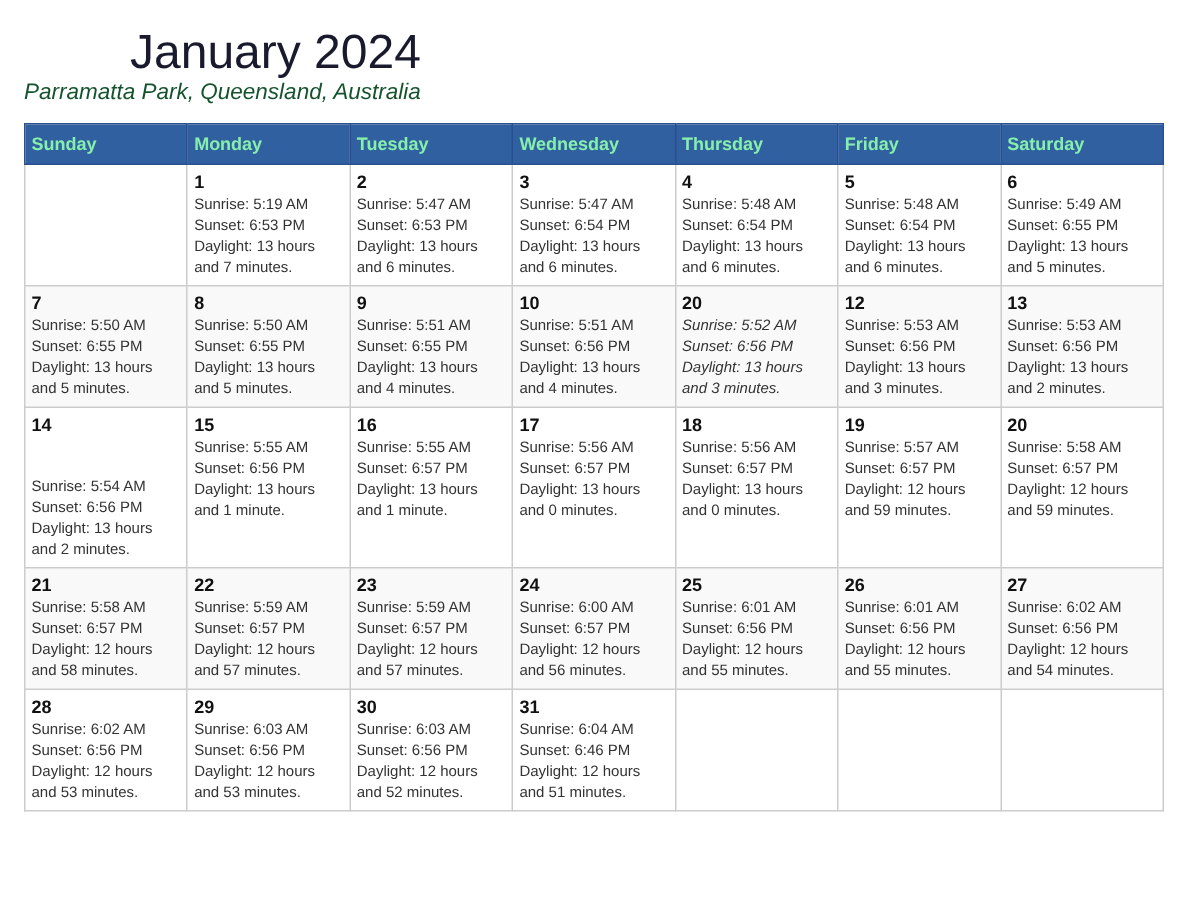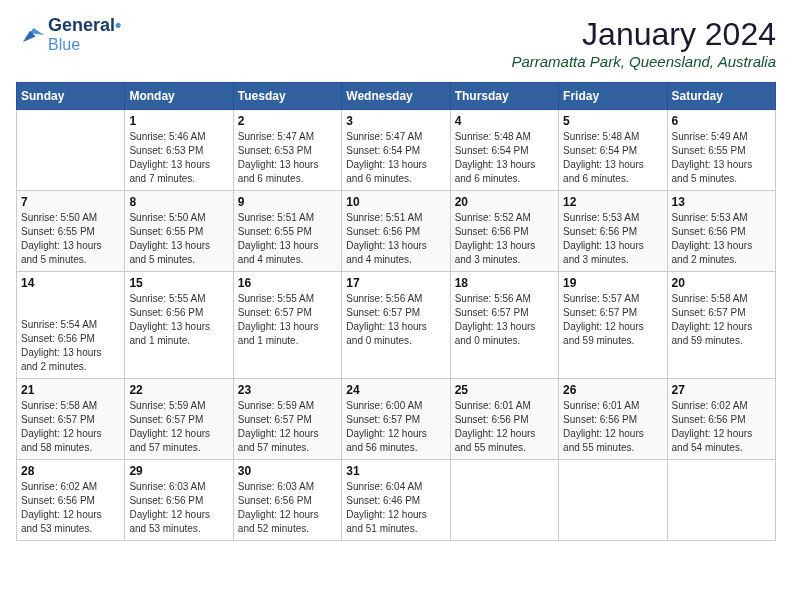--- a/index.html
+++ b/index.html
@@ -47,21 +47,21 @@
       color: #14532d;
       font-style: italic;
     }
     table {
       width: 100%;
       border-collapse: collapse;
       font-size: 11px;
     }
     thead tr th {
       background: #3060a0;
-      color: #ffffff;
+      color: #86efac;
       padding: 6px 4px;
       text-align: left;
       font-size: 12px;
       font-weight: bold;
       border: 1px solid #2a5090;
     }
     tbody tr td {
       border: 1px solid #ccc;
       vertical-align: top;
       padding: 4px;
@@ -83,30 +83,20 @@
       background: #f9f9f9;
     }
     .empty-cell {
       background: #fff;
     }
   </style>
 </head>
 <body>
 
 <div class="header">
-  <div class="logo">
-    <svg class="logo-bird" viewBox="0 0 40 40" xmlns="http://www.w3.org/2000/svg">
-      <polygon points="10,30 25,10 40,20 25,18" fill="#4a90d9"></polygon>
-      <polygon points="10,30 20,14 28,22" fill="#2a6ab0"></polygon>
-    </svg>
-    <div>
-      <div class="logo-text">General<span style="color:#4a90d9">•</span></div>
-      <div class="logo-text" style="color:#4a90d9; font-weight:normal; font-size:16px;">Blue</div>
-    </div>
-  </div>
   <div class="title-block">
     <div class="month-title">January 2024</div>
     <div class="location-title">Parramatta Park, Queensland, Australia</div>
   </div>
 </div>
 
 <table>
   <thead>
     <tr>
     <th>Sunday</th>
@@ -116,21 +106,21 @@
         <th>Thursday</th>
         <th>Friday</th>
         <th>Saturday</th>
       </tr>
   </thead>
   <tbody id="calendar-body">
   <tr>
         <td class="empty-cell"></td>
         <td>
           <div class="day-num">1</div>
-          <div class="day-info" style="white-space: pre-line;">Sunrise: 5:46 AM
+          <div class="day-info" style="white-space: pre-line;">Sunrise: 5:19 AM
 Sunset: 6:53 PM
 Daylight: 13 hours
 and 7 minutes.</div>
         </td>
         <td>
           <div class="day-num">2</div>
           <div class="day-info" style="white-space: pre-line;">Sunrise: 5:47 AM
 Sunset: 6:53 PM
 Daylight: 13 hours
 and 6 minutes.</div>
@@ -188,21 +178,21 @@
         </td>
         <td>
           <div class="day-num">10</div>
           <div class="day-info" style="white-space: pre-line;">Sunrise: 5:51 AM
 Sunset: 6:56 PM
 Daylight: 13 hours
 and 4 minutes.</div>
         </td>
         <td>
           <div class="day-num">20</div>
-          <div class="day-info" style="white-space: pre-line;">Sunrise: 5:52 AM
+          <div class="day-info" style="white-space: pre-line; font-style: italic;">Sunrise: 5:52 AM
 Sunset: 6:56 PM
 Daylight: 13 hours
 and 3 minutes.</div>
         </td>
         <td>
           <div class="day-num">12</div>
           <div class="day-info" style="white-space: pre-line;">Sunrise: 5:53 AM
 Sunset: 6:56 PM
 Daylight: 13 hours
 and 3 minutes.</div>

